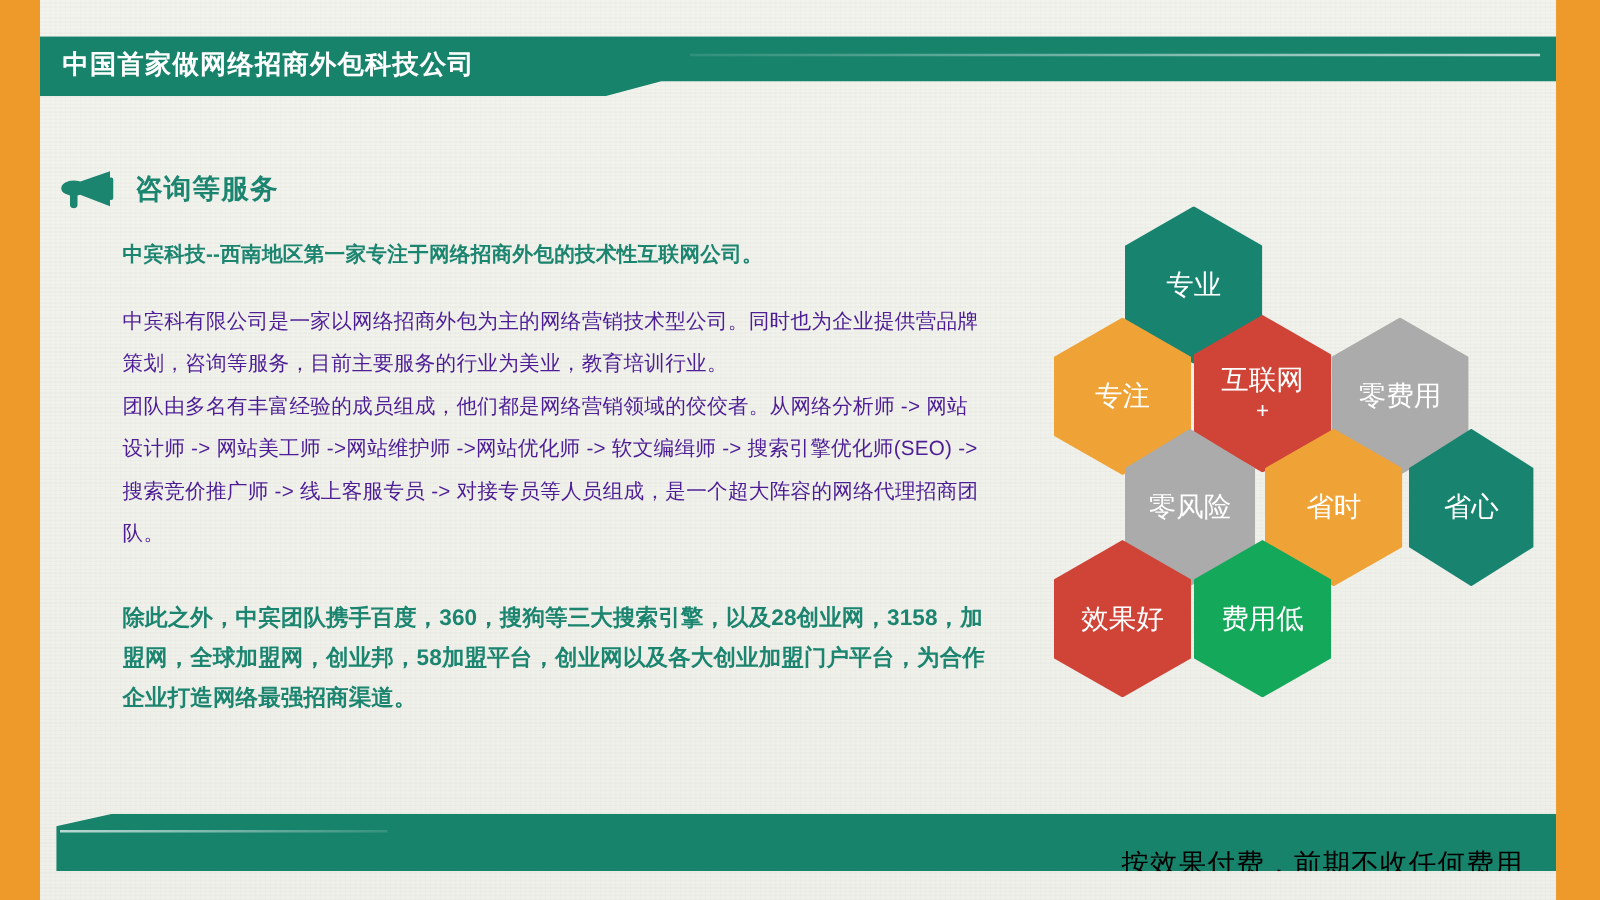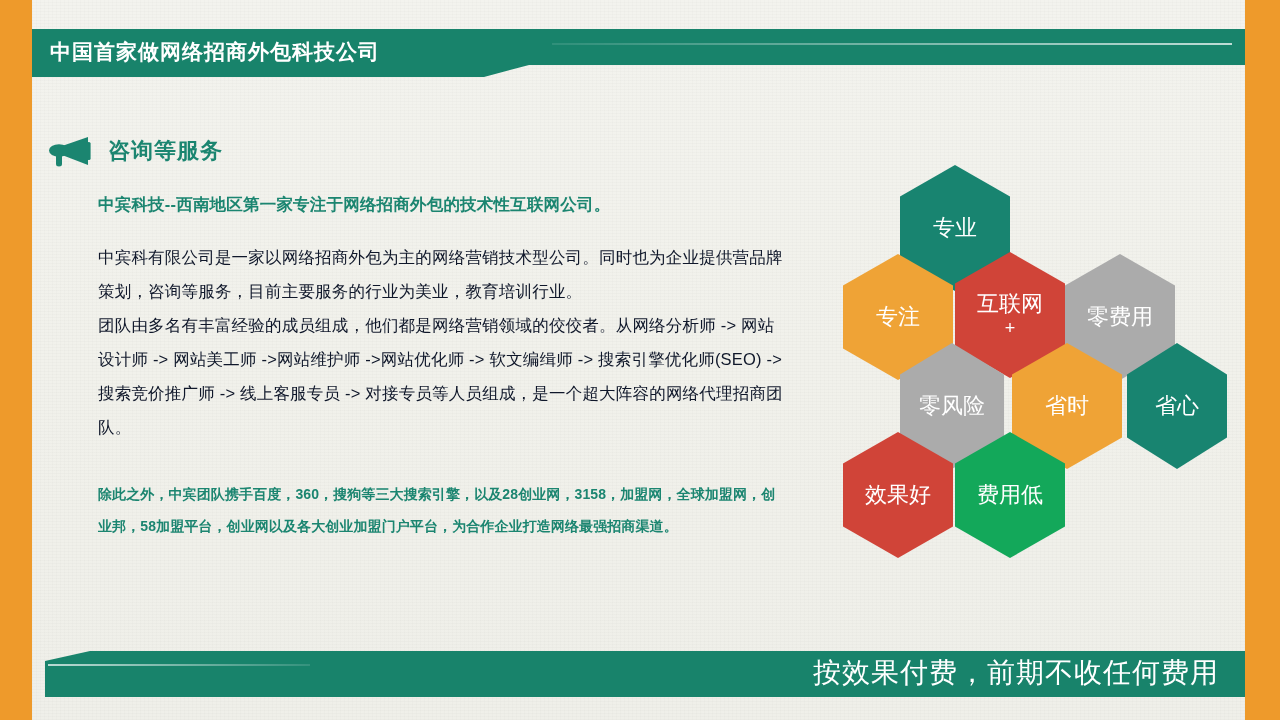--- a/index.html
+++ b/index.html
@@ -51,25 +51,25 @@
     letter-spacing:1px; white-space:nowrap;
   }
 
   
   .body-copy { position:absolute; left:98px; top:190px; width:690px; z-index:3; }
   .lead {
     font-size:16.5px; font-weight:bold; color:#1B8570; line-height:28px;
     letter-spacing:0.2px; margin-bottom:22px; white-space:nowrap;
   }
   .para {
-    font-size:16.5px; color:#0f172a; line-height:34px; letter-spacing:0.2px;
+    font-size:16.5px; color:#4c1d95; line-height:34px; letter-spacing:0.2px;
   }
   .para.p2 { margin-top:0; }
   .closing {
-    font-size:14px; font-weight:bold; color:#1B8570; line-height:32px;
+    font-size:18px; font-weight:bold; color:#1B8570; line-height:32px;
     letter-spacing:0.1px; margin-top:34px;
   }
 
   
   .hex-field { position:absolute; left:0; top:0; width:1280px; height:720px; z-index:3; pointer-events:none; }
   .hex { position:absolute; pointer-events:auto; }
   .hex .shape {
     position:absolute; left:0; top:0; width:100%; height:100%;
     clip-path: polygon(50% 0%, 100% 25%, 100% 75%, 50% 100%, 0% 75%, 0% 25%);
   }
@@ -88,22 +88,22 @@
   .footer-band {
     position:absolute; left:0; top:0; width:1213px; height:46px;
     background:#18836B;
     clip-path: polygon(58px 0, 1213px 0, 1213px 46px, 13px 46px, 13px 10px);
   }
   .footer-band-line {
     position:absolute; left:16px; top:13px; width:262px; height:2px;
     background:linear-gradient(90deg, rgba(255,255,255,0.70), rgba(255,255,255,0.12));
   }
   .footer-text {
-    position:absolute; right:26px; top:6px;
-    font-size:28px; color:#ffffff; letter-spacing:1px; white-space:nowrap; line-height:32px;
+    position:absolute; right:26px; top:24px;
+    font-size:22px; color:#000000; letter-spacing:1px; white-space:nowrap; line-height:32px;
   }
 </style>
 </head>
 <body>
 
 <div id="slide">
 
   <div class="paper"></div>
 
   <div class="hex-clip">

